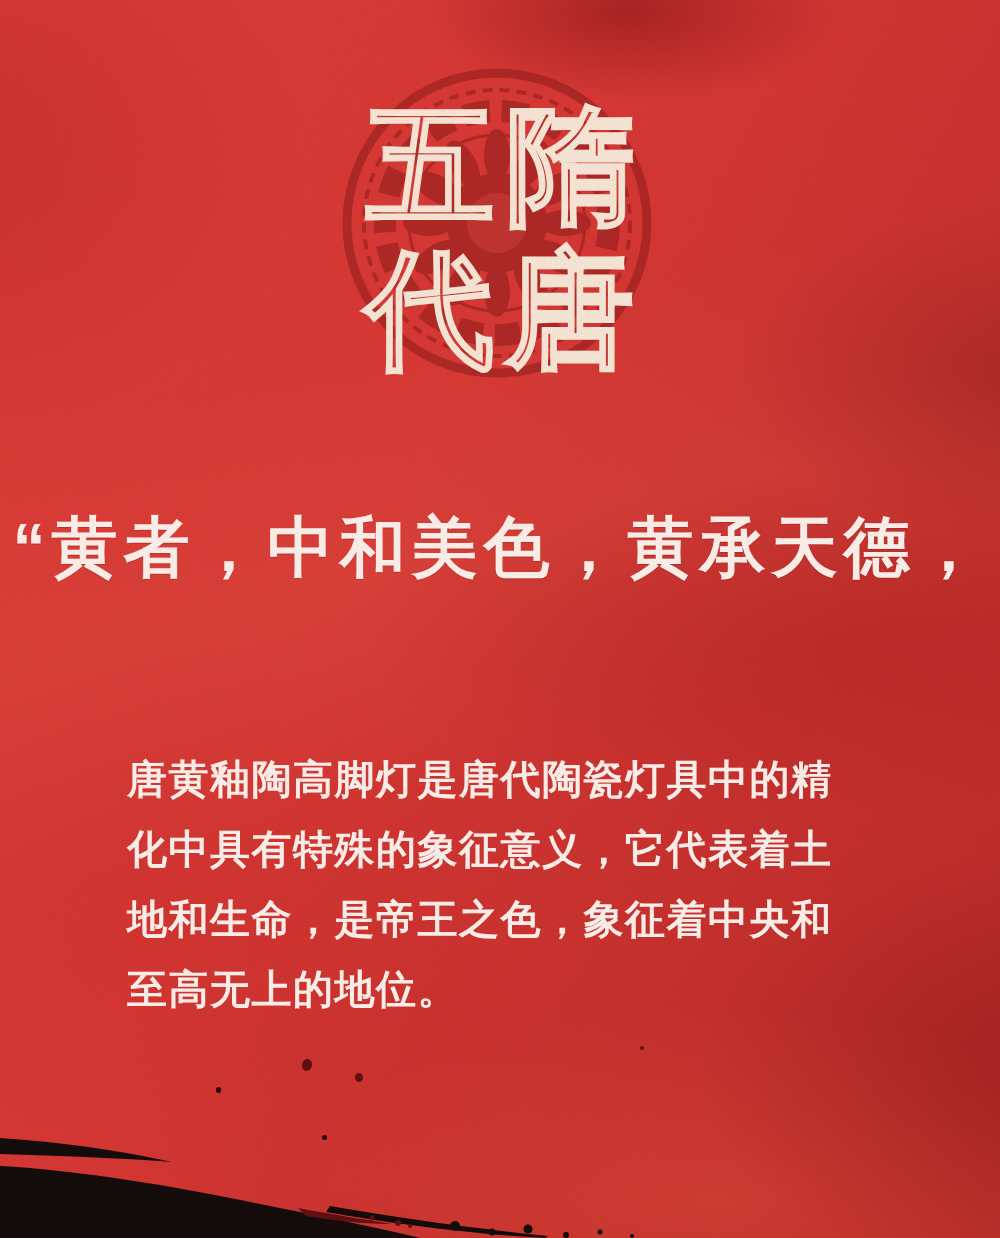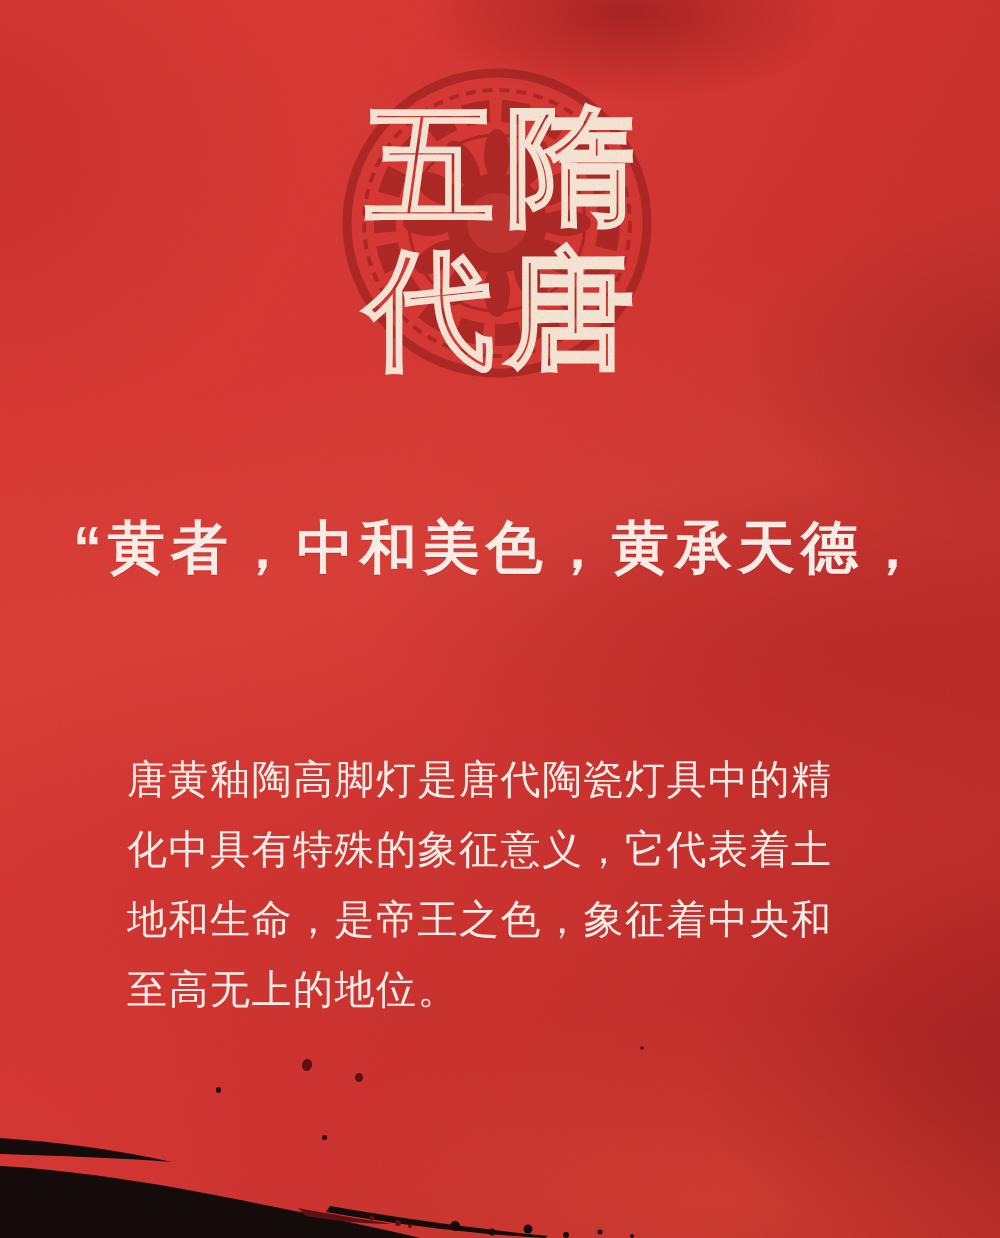--- a/index.html
+++ b/index.html
@@ -24,26 +24,26 @@
   .title-svg{position:absolute;left:360px;top:92px;width:280px;height:285px;overflow:visible;}
   .title-svg text{
     font-family:"DejaVu Serif","Liberation Serif",serif;
     font-size:128px;font-weight:600;
     fill:rgba(205,75,65,.16);stroke:#f8eedd;stroke-width:2.6px;
     text-anchor:middle;
   }
   .quote{
     position:absolute;top:508px;left:0;width:1000px;
     text-align:center;color:#fdf8f2;
-    font-size:57px;line-height:78px;font-weight:800;letter-spacing:6px;
+    font-size:66px;line-height:78px;font-weight:800;letter-spacing:6px;
     text-shadow:0 1px 0 rgba(120,15,15,.25);
   }
   .body-text{
     position:absolute;top:744px;left:127px;width:760px;
-    color:#fdf8f2;font-size:40px;line-height:70px;font-weight:400;letter-spacing:1.5px;
+    color:#fdf8f2;font-size:40px;line-height:70px;font-weight:700;letter-spacing:1.5px;
   }
   .body-text .line{white-space:nowrap;}
   .ink{position:absolute;left:0;bottom:0;width:660px;height:130px;pointer-events:none;}
   .droplet{position:absolute;border-radius:50%;pointer-events:none;}
   .d1{left:302px;top:1059px;width:10px;height:12px;background:#5f1013;transform:rotate(18deg);}
   .d2{left:355px;top:1073px;width:8px;height:9px;background:#5f1013;}
   .d3{left:216px;top:1087px;width:5px;height:6px;background:#2a0608;}
   .d4{left:322px;top:1135px;width:5px;height:5px;background:#2a0608;}
   .d5{left:640px;top:1046px;width:4px;height:4px;background:#6e1518;}
 </style>

